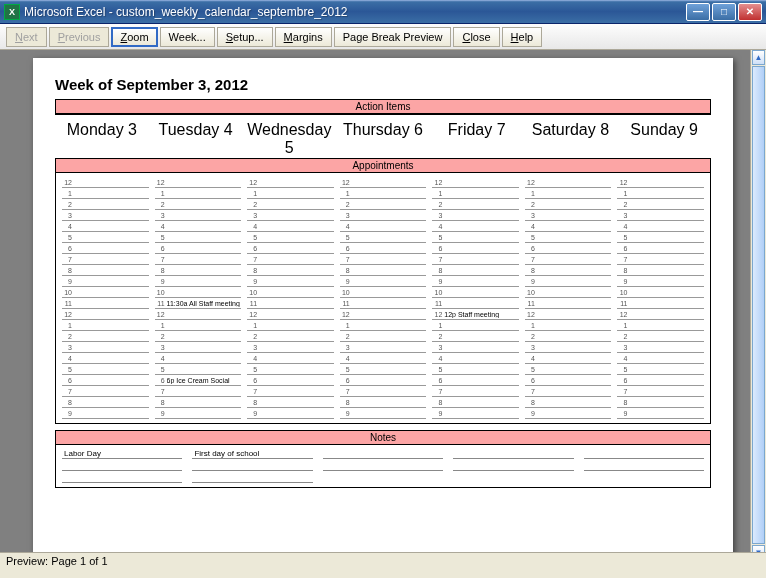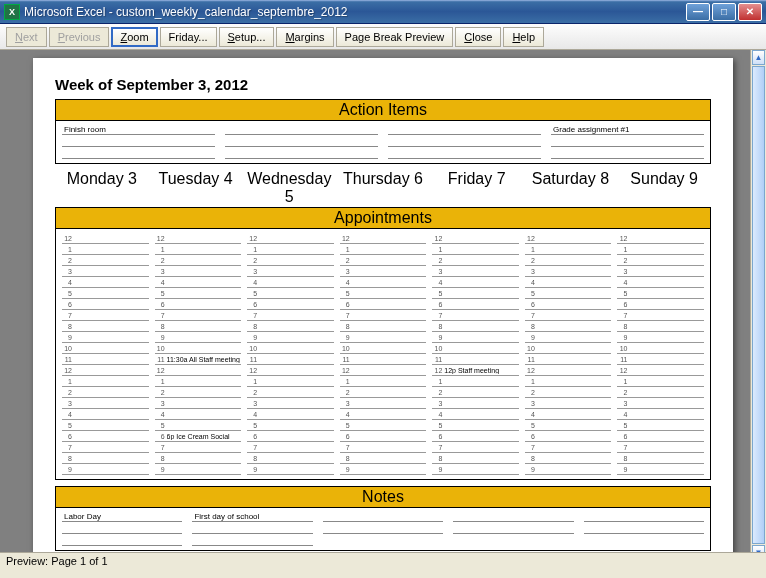--- a/index.html
+++ b/index.html
@@ -27,21 +27,21 @@
   .scrollbar-v { position:absolute; top:50px; bottom:18px; right:0; width:16px; background:#ece9d8; border-left:1px solid #aca899; }
   .scrollbar-v .thumb { position:absolute; top:16px; bottom:16px; left:1px; right:1px; background:linear-gradient(to right,#dbeafd,#b0cff7); border:1px solid #7ba7ce; }
   .scrollbar-v .arrow { position:absolute; left:1px; right:1px; height:15px; background:linear-gradient(#fff,#cfe0f7); border:1px solid #7ba7ce; display:flex; align-items:center; justify-content:center; font-size:8px; color:#316ac5;}
   .scrollbar-v .arrow.up{top:0} .scrollbar-v .arrow.down{bottom:0}
   
   .page { background:#fff; width: 700px; height: 560px; box-shadow: 2px 2px 6px rgba(0,0,0,.5); padding: 18px 22px 14px 22px; position:relative; }
   
   .week-title { font-size: 15px; font-weight: bold; margin-bottom: 6px; }
   
   .section-box { border: 1px solid #000; margin-bottom: 6px; }
-  .section-head { background: #eab308; text-align: center; font-size: 16px; border-bottom: 1px solid #000; padding: 1px 0; }
+  .section-head { background: #fca5a5; text-align: center; font-size: 10px; border-bottom: 1px solid #000; padding: 1px 0; }
   .section-body { padding: 4px 6px; font-size: 9px; }
   
   
   .action-items { display:grid; grid-template-columns: repeat(4, 1fr); gap: 2px 10px; }
   .blank-line { border-bottom: 1px solid #888; height: 10px; font-size:8px; white-space:nowrap; overflow:hidden; padding-left:2px;}
   
   
   .day-row { display:grid; grid-template-columns: repeat(7, 1fr); text-align:center; font-size:16px; margin: 2px 0 1px 0;}
   
   
@@ -78,21 +78,21 @@
       <span>ext</span>
     </button>
   <button class="tbtn disabled">
       <span class="ul">P</span>
       <span>revious</span>
     </button>
   <button class="tbtn active">
       <span class="ul">Z</span>
       <span>oom</span>
     </button>
-  <button class="tbtn">Friday...</button>
+  <button class="tbtn">Week...</button>
   <button class="tbtn">
       <span class="ul">S</span>
       <span>etup...</span>
     </button>
   <button class="tbtn">
       <span class="ul">M</span>
       <span>argins</span>
     </button>
   <button class="tbtn">Page Break Preview</button>
   <button class="tbtn">
@@ -104,34 +104,20 @@
       <span>elp</span>
     </button>
 </div>
 
 <div class="preview-area">
   <div class="page">
     <div class="week-title">Week of September 3, 2012</div>
 
     <div class="section-box">
       <div class="section-head">Action Items</div>
-      <div class="section-body action-items" id="action-items-body">
-          <div class="blank-line">Finish room</div>
-          <div class="blank-line"></div>
-          <div class="blank-line"></div>
-          <div class="blank-line">Grade assignment #1</div>
-          <div class="blank-line"></div>
-          <div class="blank-line"></div>
-          <div class="blank-line"></div>
-          <div class="blank-line"></div>
-          <div class="blank-line"></div>
-          <div class="blank-line"></div>
-          <div class="blank-line"></div>
-          <div class="blank-line"></div>
-        </div>
     </div>
 
     <div class="day-row" id="day-row">
         <div>Monday 3</div>
         <div>Tuesday 4</div>
         <div>Wednesday 5</div>
         <div>Thursday 6</div>
         <div>Friday 7</div>
         <div>Saturday 8</div>
         <div>Sunday 9</div>

